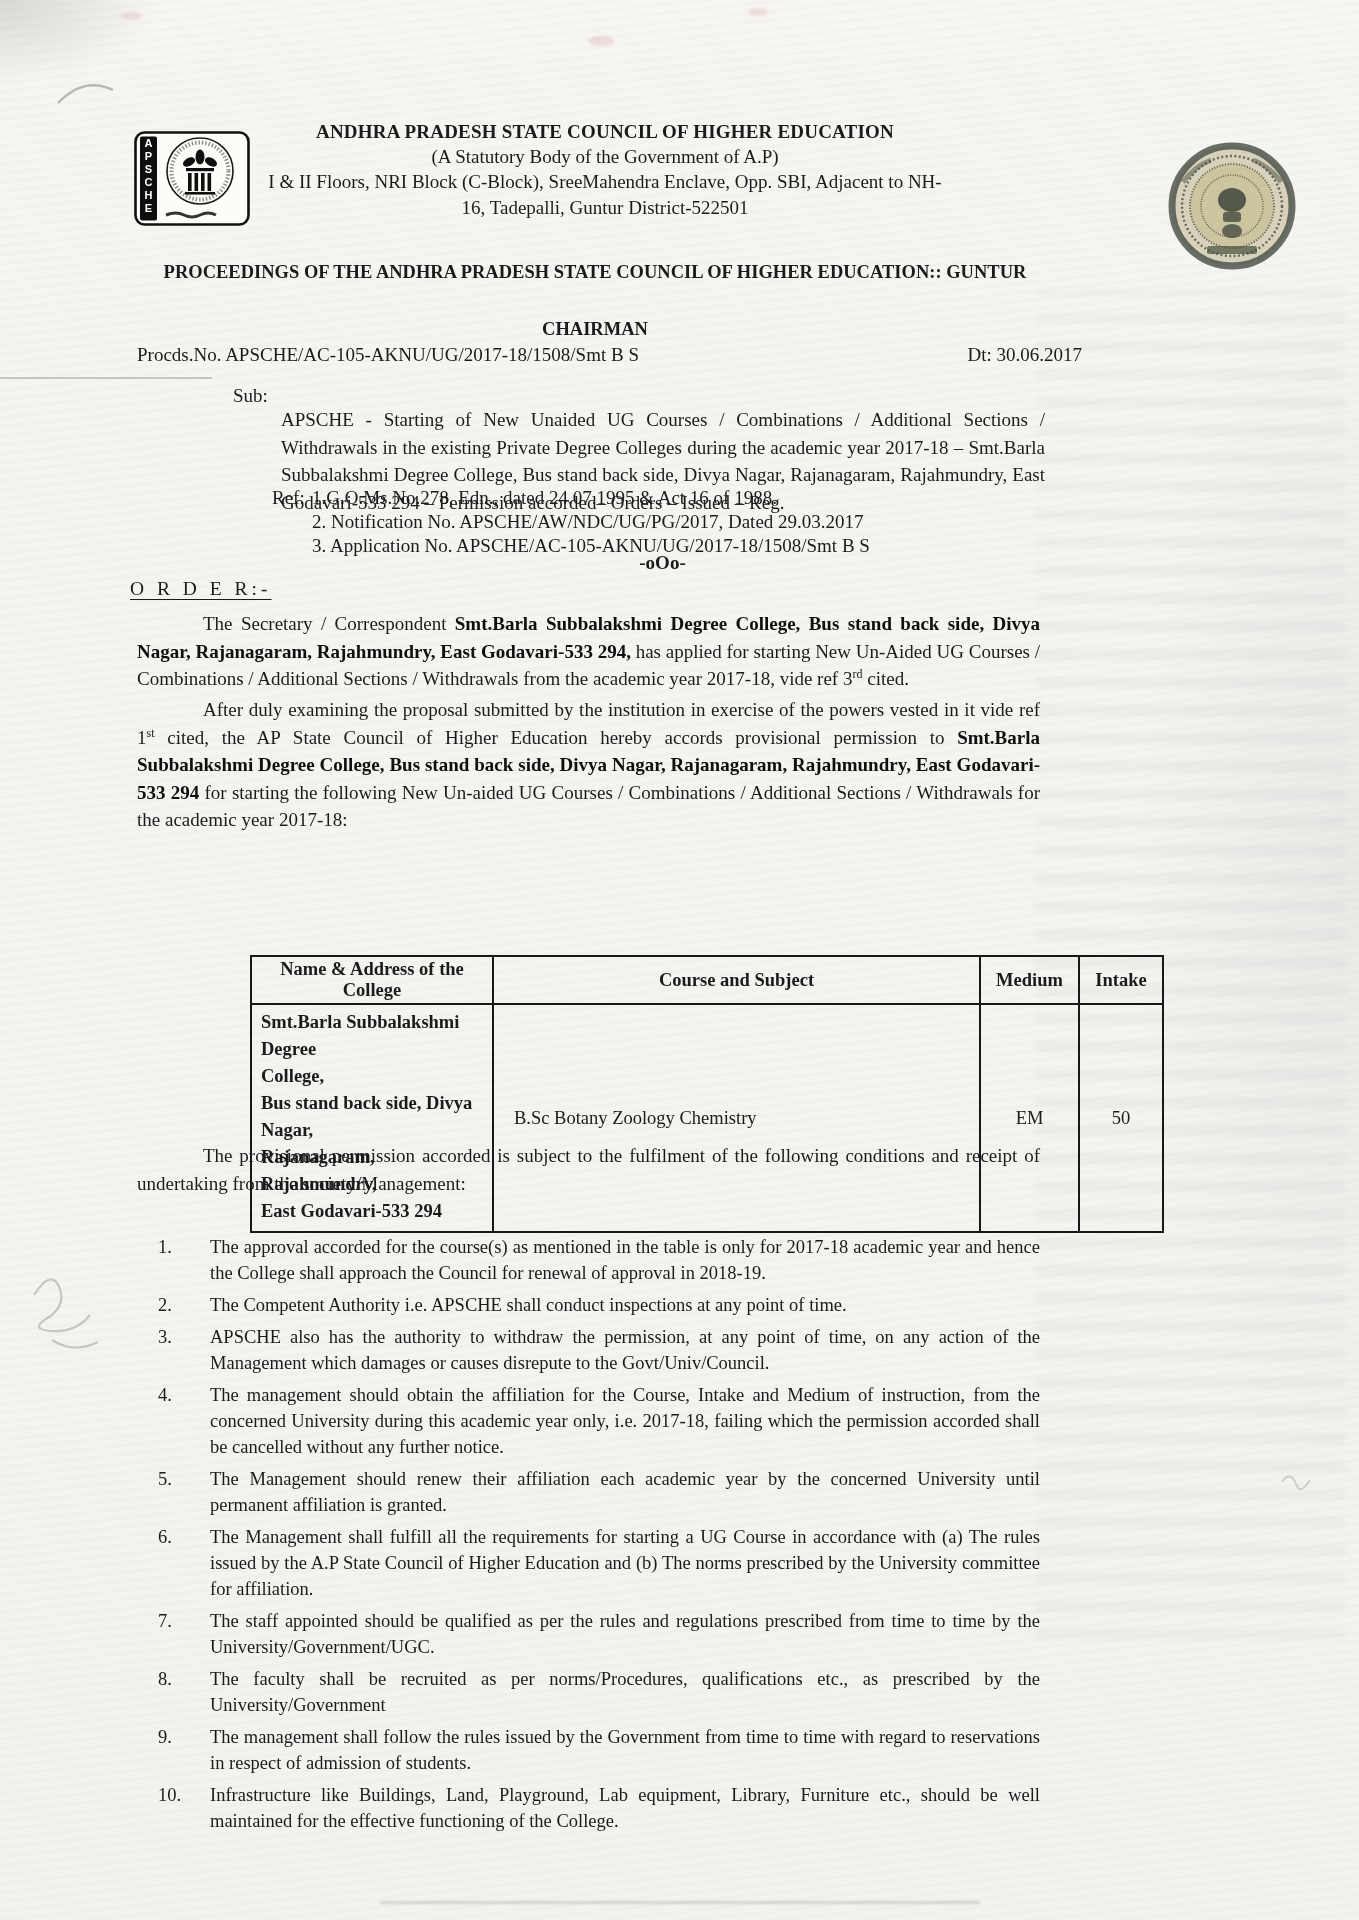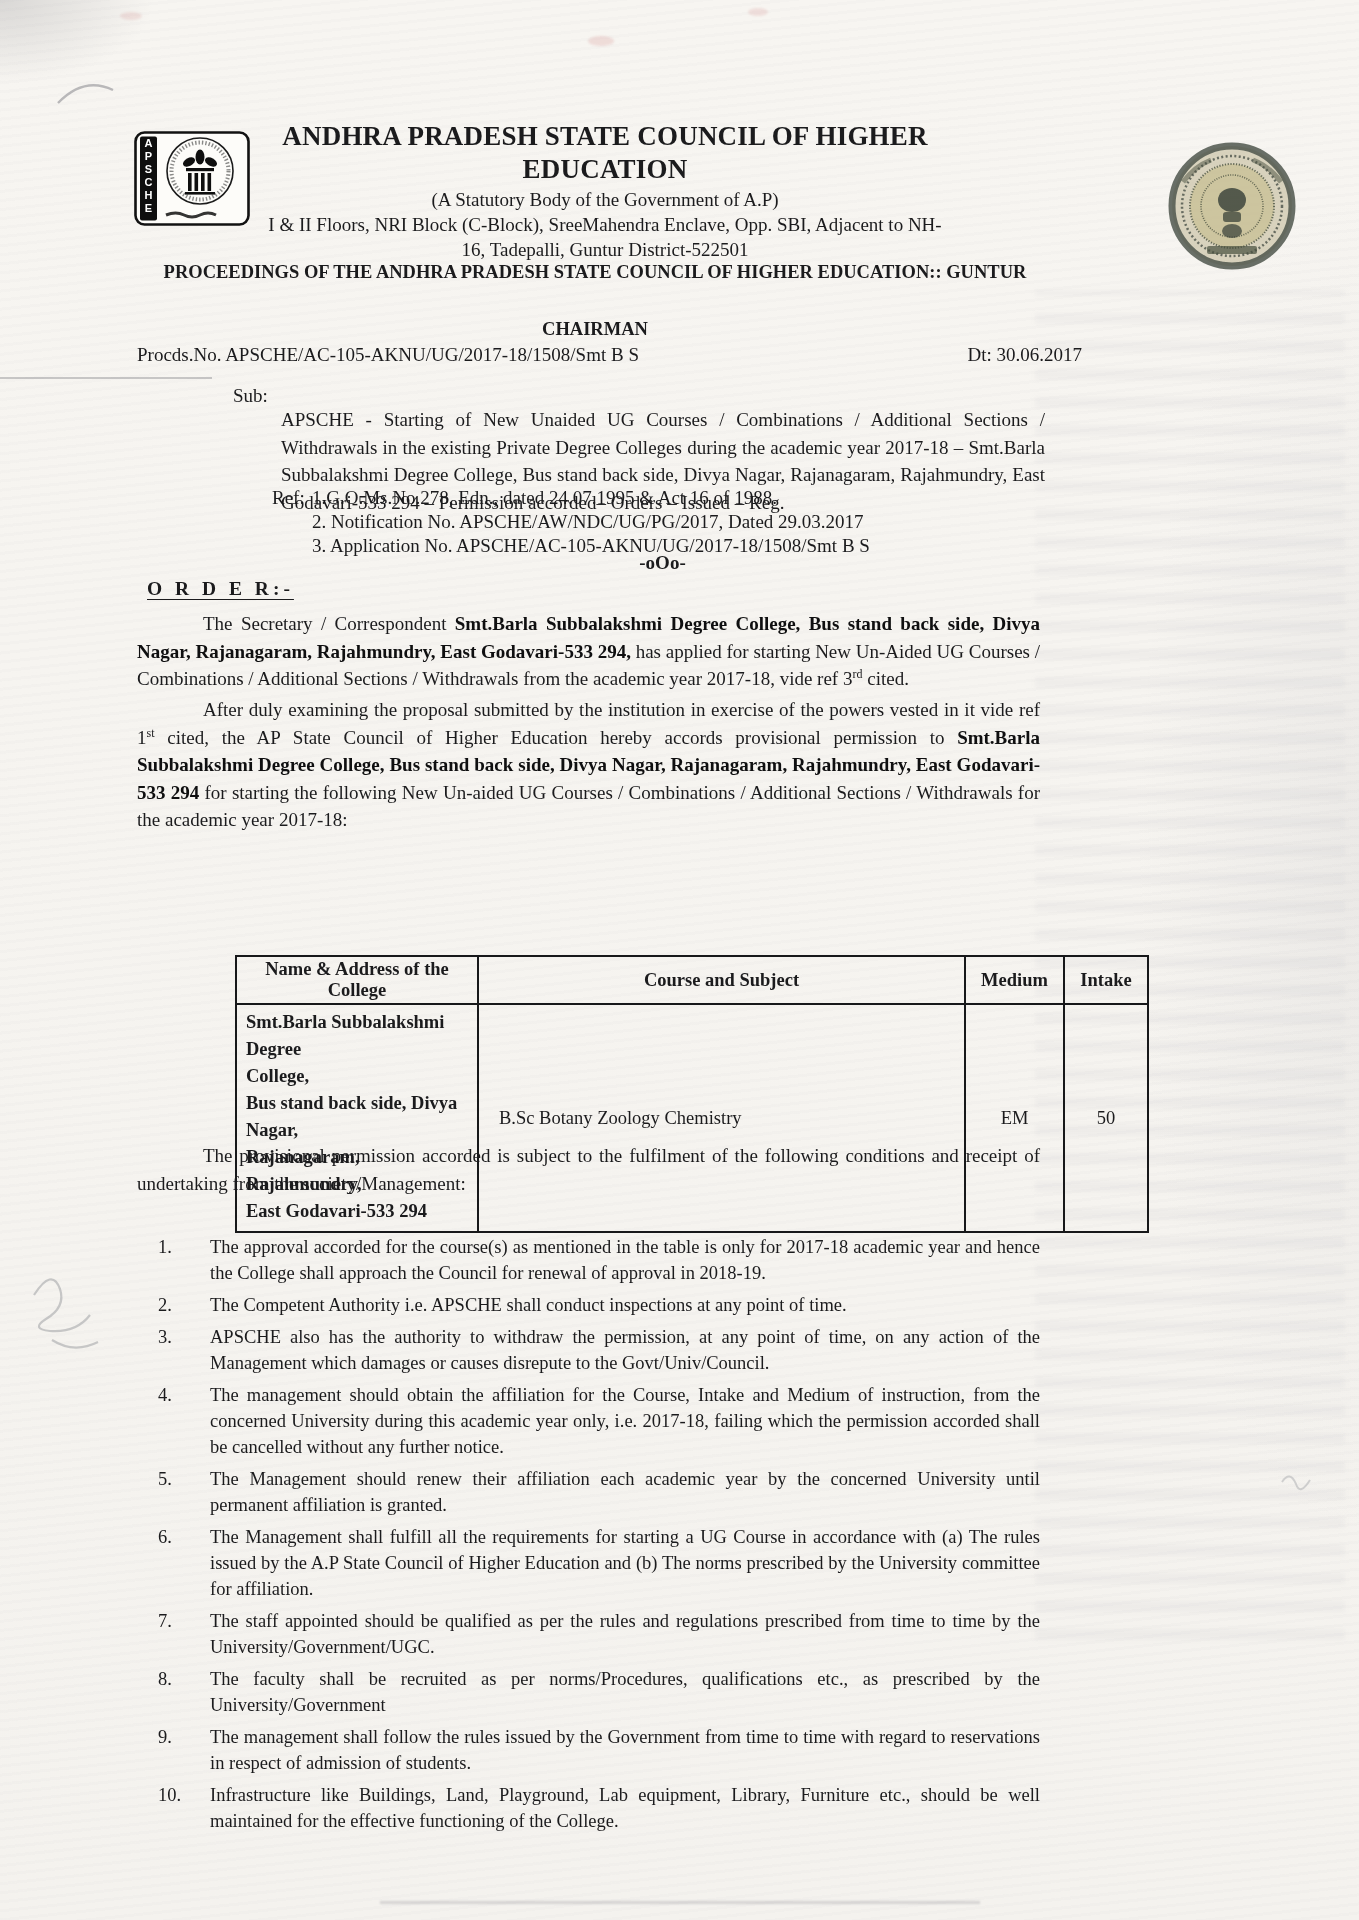--- a/index.html
+++ b/index.html
@@ -26,21 +26,21 @@
   }
   .speck{position:absolute;border-radius:50%;filter:blur(1px);pointer-events:none;}
   .scan-line{position:absolute;left:0;top:377px;width:212px;height:2px;
     background:rgba(120,120,126,0.38);filter:blur(.5px);}
   .bottom-streak{position:absolute;left:380px;top:1901px;width:600px;height:3px;
     background:rgba(120,120,126,0.25);filter:blur(1px);}
 
   
   .logo{position:absolute;left:134px;top:131px;width:116px;height:95px;}
   .lh-text{position:absolute;left:255px;top:120px;width:700px;text-align:center;line-height:1.22;}
-  .org-name{font-size:27px;font-weight:bold;letter-spacing:.2px;}
+  .org-name{font-size:19px;font-weight:bold;letter-spacing:.2px;}
   .lh-line{font-size:19px;margin-top:2px;}
   .lh-web{font-size:19px;margin-top:3px;}
   .lh-web .u{text-decoration:underline;}
   .lh-web .sep{margin:0 4px 0 1px;}
   .seal{position:absolute;left:1163px;top:138px;width:138px;height:140px;opacity:.92;filter:blur(.4px);}
 
   .proc-title{position:absolute;left:90px;top:262px;width:1010px;text-align:center;
     font-weight:bold;font-size:18.5px;}
   .present{position:absolute;left:90px;top:295px;width:1010px;text-align:center;
     font-weight:bold;font-size:18.5px;white-space:pre-wrap;}
@@ -50,31 +50,31 @@
     justify-content:space-between;font-size:19px;}
 
   .sub-block{position:absolute;left:233px;top:382px;width:812px;display:flex;font-size:19px;line-height:27.5px;}
   .sub-label{width:48px;flex:none;}
   .sub-text{flex:1;text-align:justify;margin-top:24px;}
 
   .ref-block{position:absolute;left:272px;top:486px;width:760px;display:flex;font-size:19px;line-height:24px;}
   .ref-label{width:40px;flex:none;}
   .ref-items div{margin-bottom:0;}
   .ooo{position:absolute;left:90px;top:552px;width:1145px;text-align:center;font-weight:bold;font-size:19px;}
-  .order-head{position:absolute;left:147px;top:578px;font-weight:bold;font-size:19.5px;
+  .order-head{position:absolute;left:130px;top:578px;font-weight:normal;font-size:19.5px;
     letter-spacing:4px;text-decoration:underline;text-underline-offset:4px;}
 
   .para{position:absolute;font-size:19px;line-height:27.5px;text-align:justify;}
   .para b{color:#0f0f10;}
   .para1{left:137px;top:610px;width:903px;text-indent:66px;}
   .para2{left:137px;top:696px;width:903px;text-indent:66px;}
   sup{font-size:12px;line-height:0;}
 
   
-  .course-table{position:absolute;left:235px;top:955px;border-collapse:collapse;
+  .course-table{position:absolute;left:250px;top:955px;border-collapse:collapse;
     font-size:18.5px;}
   .course-table th,.course-table td{border:2px solid #17181a;padding:2px 6px;}
   .course-table th{font-weight:bold;height:29px;}
   .col-college{width:242px;}
   .col-course{width:487px;}
   .col-medium{width:99px;}
   .col-intake{width:84px;}
   td.college-cell{font-weight:bold;vertical-align:top;line-height:27px;padding-left:9px;padding-top:4px;padding-bottom:6px;}
   td.center-cell{text-align:center;vertical-align:middle;}
 

